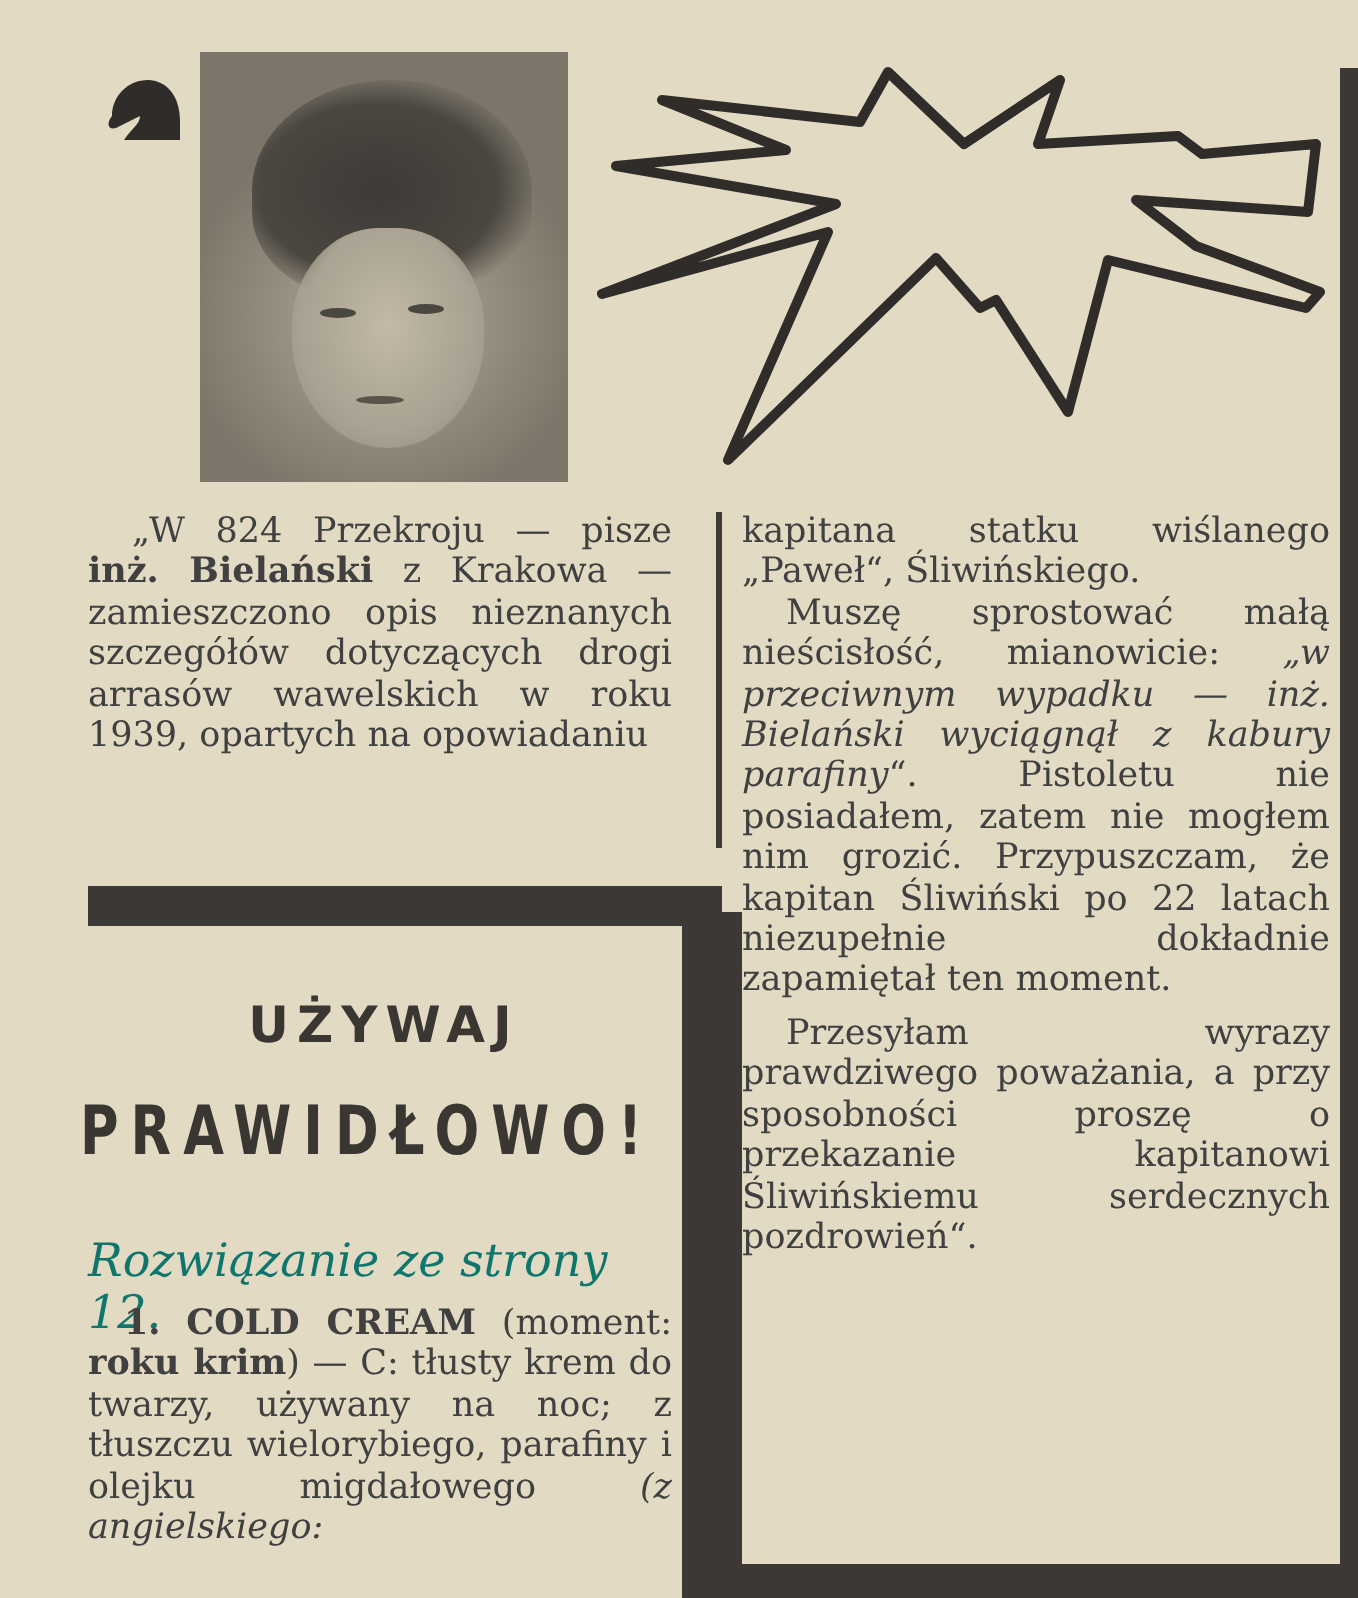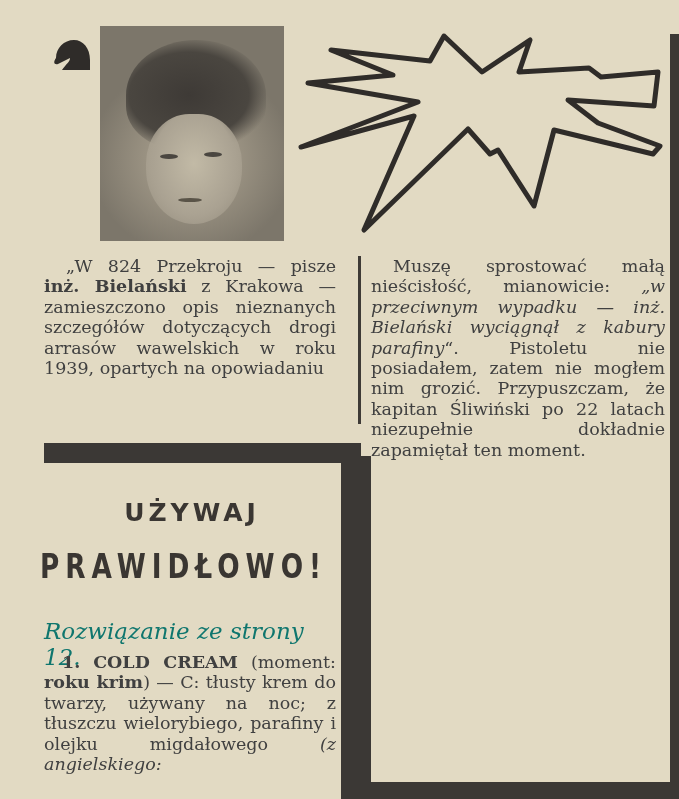--- a/index.html
+++ b/index.html
@@ -78,21 +78,23 @@
 </svg>
 
 <div class="abs right-bar"></div>
 <div class="abs col-rule"></div>
 
 <div class="text-block left-text">
   <p><span>„W 824 Przekroju — pisze </span><span class="b">inż. Bielański</span><span> z Krakowa — zamieszczono opis nieznanych szczegółów dotyczących drogi arrasów wawelskich w roku 1939, opartych na opowiadaniu</span></p>
 </div>
 
 <div class="text-block right-text">
+  <p style="text-indent:0">kapitana statku wiślanego „Paweł“, Śliwińskiego.</p>
   <p><span>Muszę sprostować małą nieścisłość, mianowicie: </span><span class="i">„w przeciwnym wypadku — inż. Bielański wyciągnął z kabury parafiny</span><span>“. Pistoletu nie posiadałem, zatem nie mogłem nim grozić. Przypuszczam, że kapitan Śliwiński po 22 latach niezupełnie dokładnie zapamiętał ten moment.</span></p>
+  <p class="gap">Przesyłam wyrazy prawdziwego poważania, a przy sposobności proszę o przekazanie kapitanowi Śliwińskiemu serdecznych pozdrowień“.</p>
 </div>
 
 <div class="abs box-top"></div>
 <div class="abs box-right"></div>
 <div class="abs box2-left"></div>
 <div class="abs box2-bottom"></div>
 
 <div class="abs headline1">UŻYWAJ</div>
 <div class="abs headline2">PRAWIDŁOWO!</div>
 <div class="abs subhead">Rozwiązanie ze strony 12.</div>

